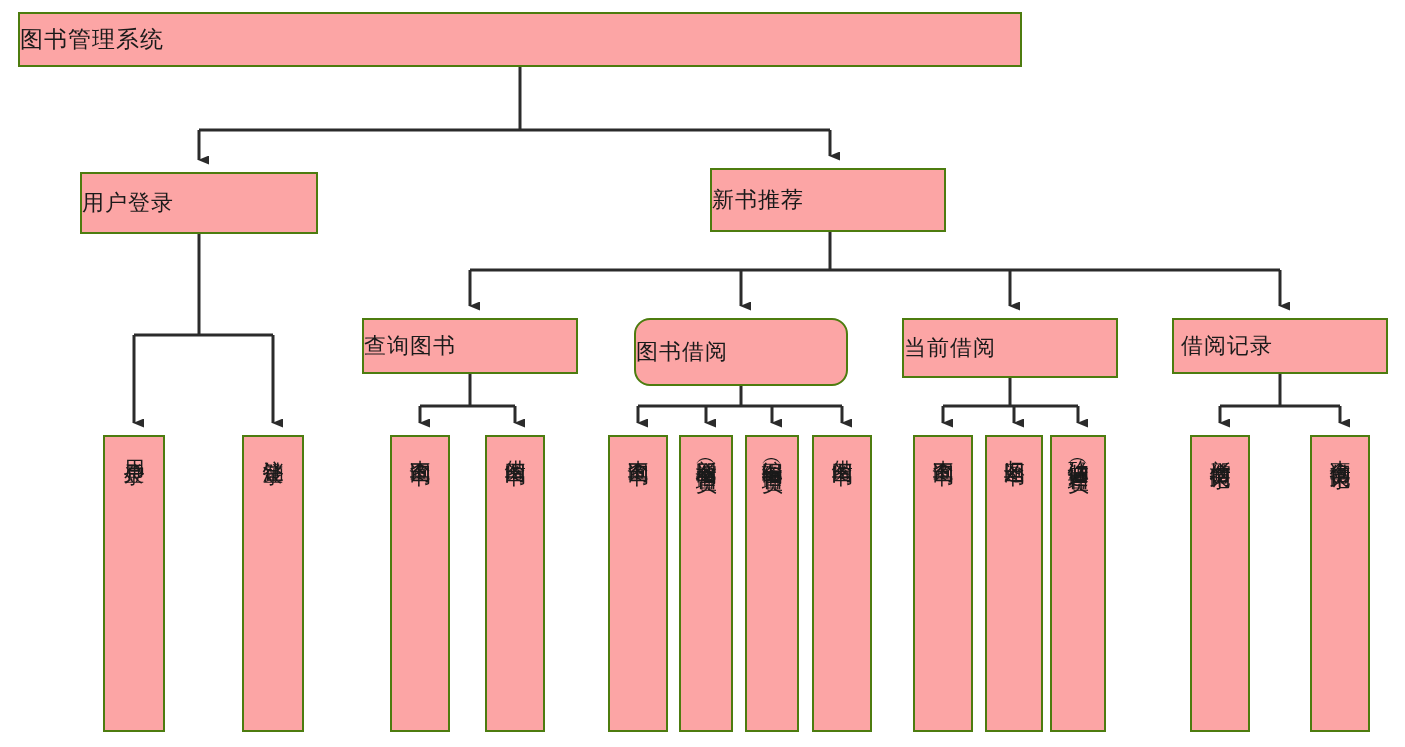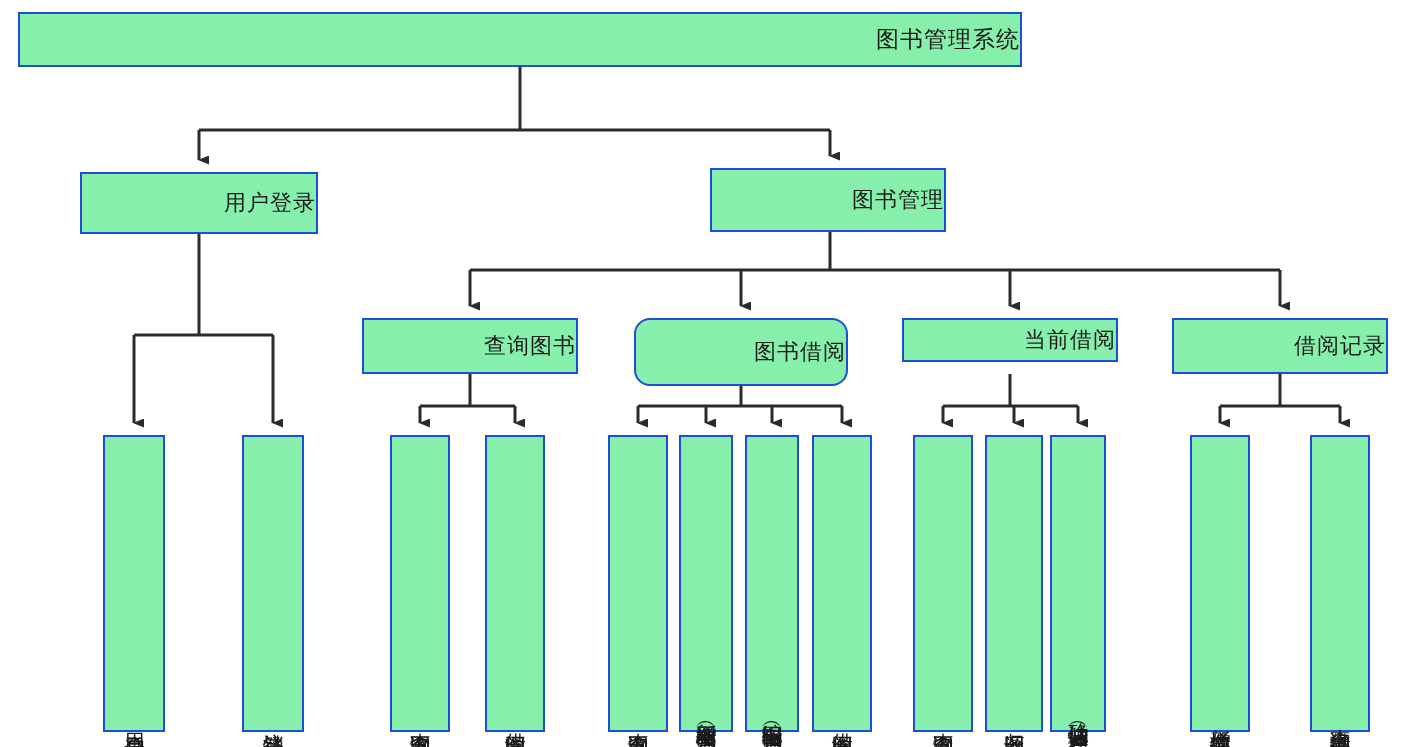--- a/index.html
+++ b/index.html
@@ -20,25 +20,25 @@
   #edges-layer {
     position: absolute;
     left: 0;
     top: 0;
     width: 1405px;
     height: 747px;
   }
   .node {
     position: absolute;
     box-sizing: border-box;
-    background: #86efac;
-    border: 2px solid #1d4ed8;
+    background: #fca5a5;
+    border: 2px solid #4d7c0f;
     display: flex;
     align-items: center;
-    justify-content: flex-end;
+    justify-content: flex-start;
     color: #1a1a1a;
     z-index: 2;
   }
   .node.horizontal {
     font-size: 22px;
     letter-spacing: 1px;
     line-height: 1.2;
   }
   .node.vertical {
     writing-mode: vertical-rl;
@@ -122,33 +122,33 @@
   </svg>
 
   <div class="node horizontal" id="root-node" style="left: 18px; top: 12px; width: 1004px; height: 55px;">
     <span class="node-label">图书管理系统</span>
   </div>
 
   <div class="node horizontal" style="left: 80px; top: 172px; width: 238px; height: 62px;">
     <span class="node-label">用户登录</span>
   </div>
   <div class="node horizontal" style="left: 710px; top: 168px; width: 236px; height: 64px;">
-    <span class="node-label">图书管理</span>
+    <span class="node-label">新书推荐</span>
   </div>
 
   <div class="node horizontal" style="left: 362px; top: 318px; width: 216px; height: 56px;">
     <span class="node-label">查询图书</span>
   </div>
   <div class="node horizontal" style="left: 634px; top: 318px; width: 214px; height: 68px; border-radius: 16px;">
     <span class="node-label">图书借阅</span>
   </div>
-  <div class="node horizontal" style="left: 902px; top: 318px; width: 216px; height: 44px;">
+  <div class="node horizontal" style="left: 902px; top: 318px; width: 216px; height: 60px;">
     <span class="node-label">当前借阅</span>
   </div>
-  <div class="node horizontal" style="left: 1172px; top: 318px; width: 216px; height: 56px;">
+  <div class="node horizontal" style="left: 1172px; top: 318px; width: 216px; height: 56px; padding-left: 7px;">
     <span class="node-label">借阅记录</span>
   </div>
 
   <div class="node vertical" style="left: 103px; top: 435px; width: 62px; height: 297px;">
     <span class="node-label">用户登录</span>
   </div>
   <div class="node vertical" style="left: 242px; top: 435px; width: 62px; height: 297px;">
     <span class="node-label">注销登录</span>
   </div>
 

